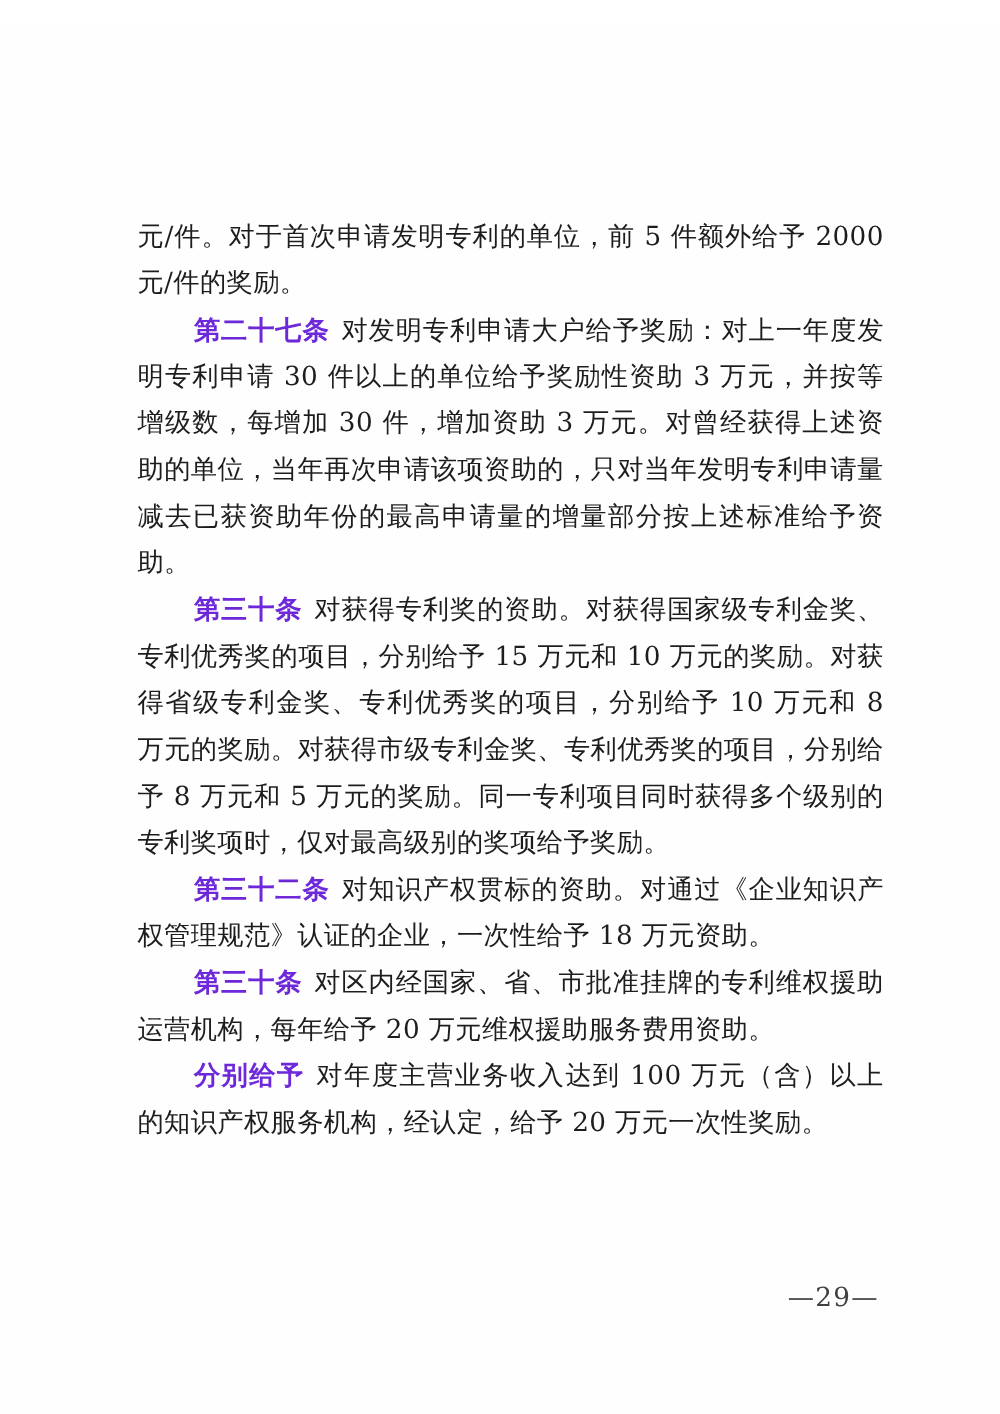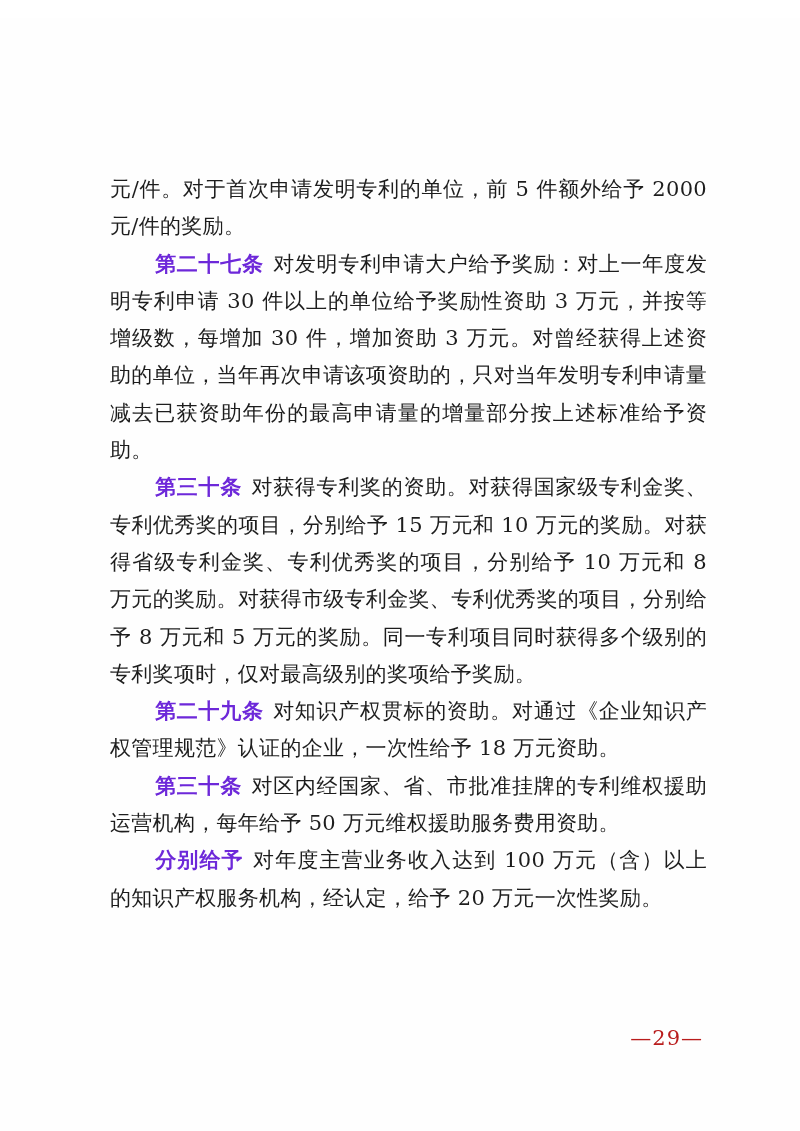--- a/index.html
+++ b/index.html
@@ -46,39 +46,39 @@
     font-weight: 700;
     color: #6d28d9;
     margin-right: 0.45em;
   }
   .page-number {
     position: absolute;
     top: 1008px;
     right: 97px;
     font-size: 21px;
     letter-spacing: 1px;
-    color: #b91c1c;
+    color: #404040;
   }
 </style>
 </head>
 <body>
 
 <div class="page">
 
   <div class="text-block">
 
     <p><span>元/件。对于首次申请发明专利的单位，前 5 件额外给予 2000 元/件的奖励。</span></p>
 
     <p class="indent"><b class="art-heading">第二十七条</b><span>对发明专利申请大户给予奖励：对上一年度发明专利申请 30 件以上的单位给予奖励性资助 3 万元，并按等增级数，每增加 30 件，增加资助 3 万元。对曾经获得上述资助的单位，当年再次申请该项资助的，只对当年发明专利申请量减去已获资助年份的最高申请量的增量部分按上述标准给予资助。</span></p>
 
     <p class="indent"><b class="art-heading">第三十条</b><span>对获得专利奖的资助。对获得国家级专利金奖、专利优秀奖的项目，分别给予 15 万元和 10 万元的奖励。对获得省级专利金奖、专利优秀奖的项目，分别给予 10 万元和 8 万元的奖励。对获得市级专利金奖、专利优秀奖的项目，分别给予 8 万元和 5 万元的奖励。同一专利项目同时获得多个级别的专利奖项时，仅对最高级别的奖项给予奖励。</span></p>
 
-    <p class="indent"><b class="art-heading">第二十九条</b><span>对知识产权贯标的资助。对通过《企业知识产权管理规范》认证的企业，一次性给予 18 万元资助。</span></p>
+    <p class="indent"><b class="art-heading">第三十二条</b><span>对知识产权贯标的资助。对通过《企业知识产权管理规范》认证的企业，一次性给予 18 万元资助。</span></p>
 
-    <p class="indent"><b class="art-heading">第三十条</b><span>对区内经国家、省、市批准挂牌的专利维权援助运营机构，每年给予 50 万元维权援助服务费用资助。</span></p>
+    <p class="indent"><b class="art-heading">第三十条</b><span>对区内经国家、省、市批准挂牌的专利维权援助运营机构，每年给予 20 万元维权援助服务费用资助。</span></p>
 
     <p class="indent"><b class="art-heading">分别给予</b><span>对年度主营业务收入达到 100 万元（含）以上的知识产权服务机构，经认定，给予 20 万元一次性奖励。</span></p>
 
 
   </div>
 
   <div class="page-number">—29—</div>
 
 </div>
 

